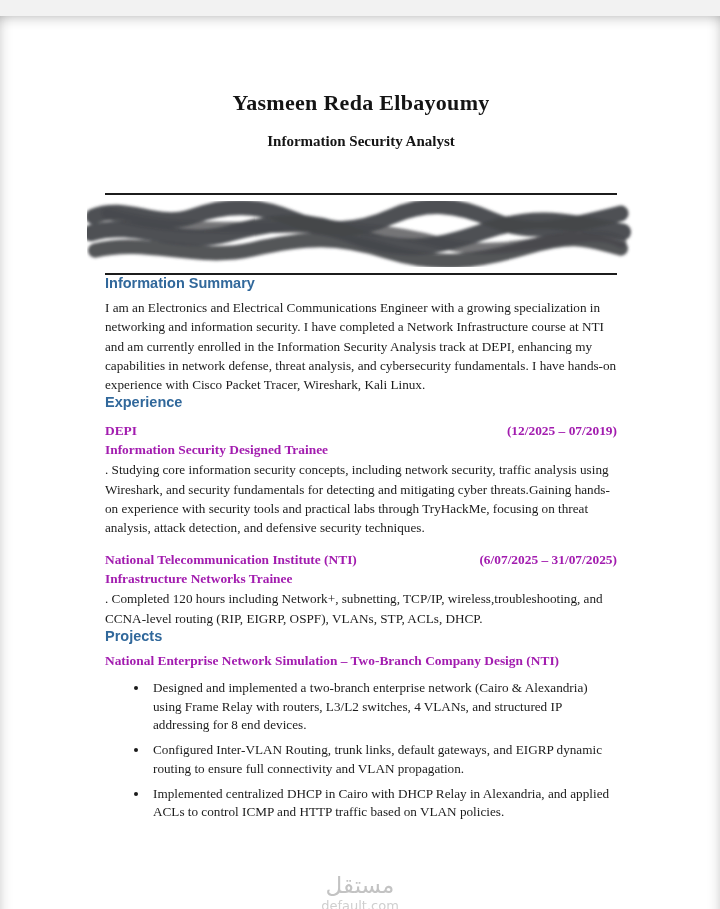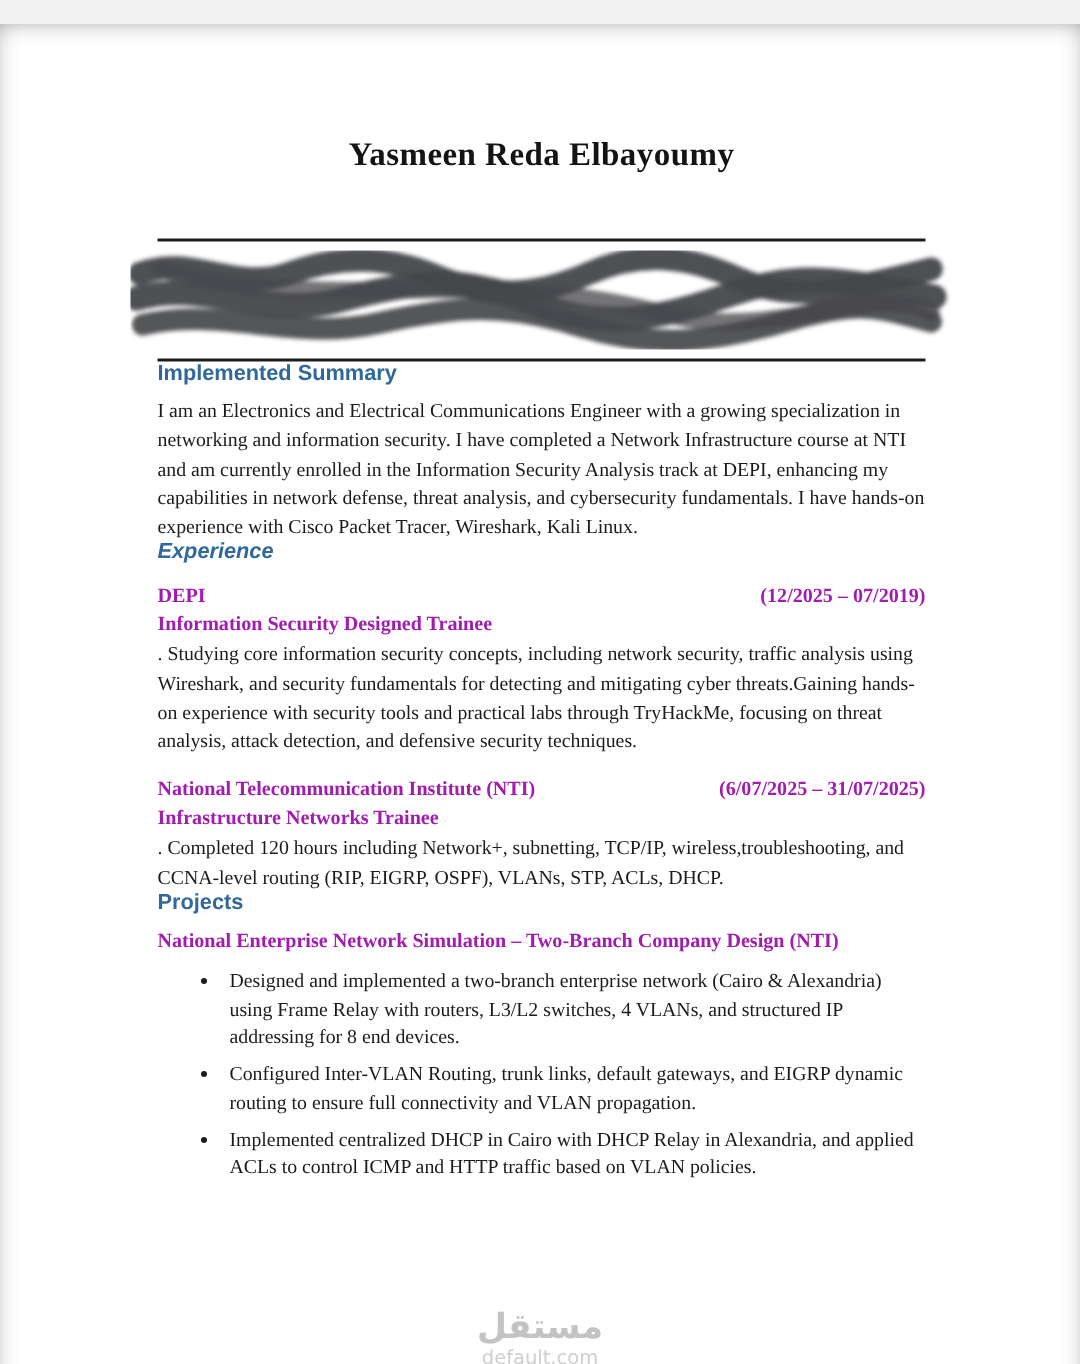--- a/index.html
+++ b/index.html
@@ -34,51 +34,52 @@
   .rule-bottom{margin-top:6px;}
   .redaction-wrap{
     position:relative;height:66px;margin:6px -20px 0 -18px;
   }
   .redaction-wrap svg{display:block;width:100%;height:100%;}
   h3.sec{
     font-family:"Liberation Sans", sans-serif;
     font-size:14.5px;font-weight:bold;margin:0;
   }
   .sec-summary{margin-top:28px;}
-  .sec-exp{margin-top:30px;font-style:italic;}
+  .sec-exp{margin-top:30px;}
   .sec-proj{margin-top:36px;}
   p.body{margin:7px 0 0 0;font-size:13.2px;line-height:1.46;color:#1b1b1b;}
   .entry{margin-top:15px;}
   .entry-first{margin-top:13px;}
   .row{display:flex;justify-content:space-between;align-items:baseline;}
   .org,.dates,.role,.proj-title{font-weight:bold;font-size:13.4px;color:#a21caf;}
   .role{margin-top:3px;}
   .proj-title{margin-top:9px;}
   ul.bullets{
     margin:10px 0 0 0;padding:0 0 0 44px;
     font-size:13.2px;line-height:1.42;
   }
   ul.bullets li{margin-bottom:6px;padding-left:4px;}
   .watermark{
     position:absolute;left:0;right:0;bottom:12px;
     text-align:center;pointer-events:none;
     font-family:"DejaVu Sans", sans-serif;
   }
-  .wm-ar{font-size:23px;color:#c3c3c3;font-weight:bold;line-height:1.05;}
+  .wm-ar{font-size:23px;color:#c3c3c3;font-weight:normal;line-height:1.05;}
   .wm-en{font-size:13px;color:#cfcfcf;margin-top:1px;}
 </style>
 </head>
 <body>
 
 <div class="page">
   <div class="scan-edges"></div>
 
   <div class="content">
 
     <h1 class="name">Yasmeen Reda Elbayoumy</h1>
+    <h2 class="jobtitle">Information Security Analyst</h2>
 
     <div class="rule rule-top"></div>
 
     <div class="redaction-wrap">
       <svg viewBox="0 0 550 64" preserveAspectRatio="none">
         <defs>
           <filter id="blurf" x="-10%" y="-30%" width="120%" height="160%">
             <feGaussianBlur stdDeviation="1.4"></feGaussianBlur>
           </filter>
         </defs>
@@ -87,21 +88,21 @@
           <path d="M4 31 C 50 18, 90 45, 140 32 S 220 16, 265 33 S 345 47, 395 30 S 470 18, 536 30" stroke-width="16" opacity="0.95"></path>
           <path d="M8 48 C 60 36, 110 59, 165 47 S 250 34, 300 49 S 390 59, 440 45 S 500 38, 534 46" stroke-width="14" opacity="0.92"></path>
           <path d="M20 12 C 120 42, 240 8, 360 42 C 430 58, 500 20, 534 40" stroke-width="11" opacity="0.75"></path>
         </g>
       </svg>
     </div>
 
     <div class="rule rule-bottom"></div>
 
     <section class="sec-block">
-      <h3 class="sec sec-summary" style="color:#31689b">Implemented Summary</h3>
+      <h3 class="sec sec-summary" style="color:#31689b">Information Summary</h3>
       <p class="body">I am an Electronics and Electrical Communications Engineer with a growing specialization in networking and information security. I have completed a Network Infrastructure course at NTI and am currently enrolled in the Information Security Analysis track at DEPI, enhancing my capabilities in network defense, threat analysis, and cybersecurity fundamentals. I have hands-on experience with Cisco Packet Tracer, Wireshark, Kali Linux.</p>
     </section>
 
     <section class="sec-block">
       <h3 class="sec sec-exp" style="color:#31689b">Experience</h3>
 
       <div class="entry entry-first">
         <div class="row">
           <span class="org">DEPI</span>
           <span class="dates">(12/2025 – 07/2019)</span>

